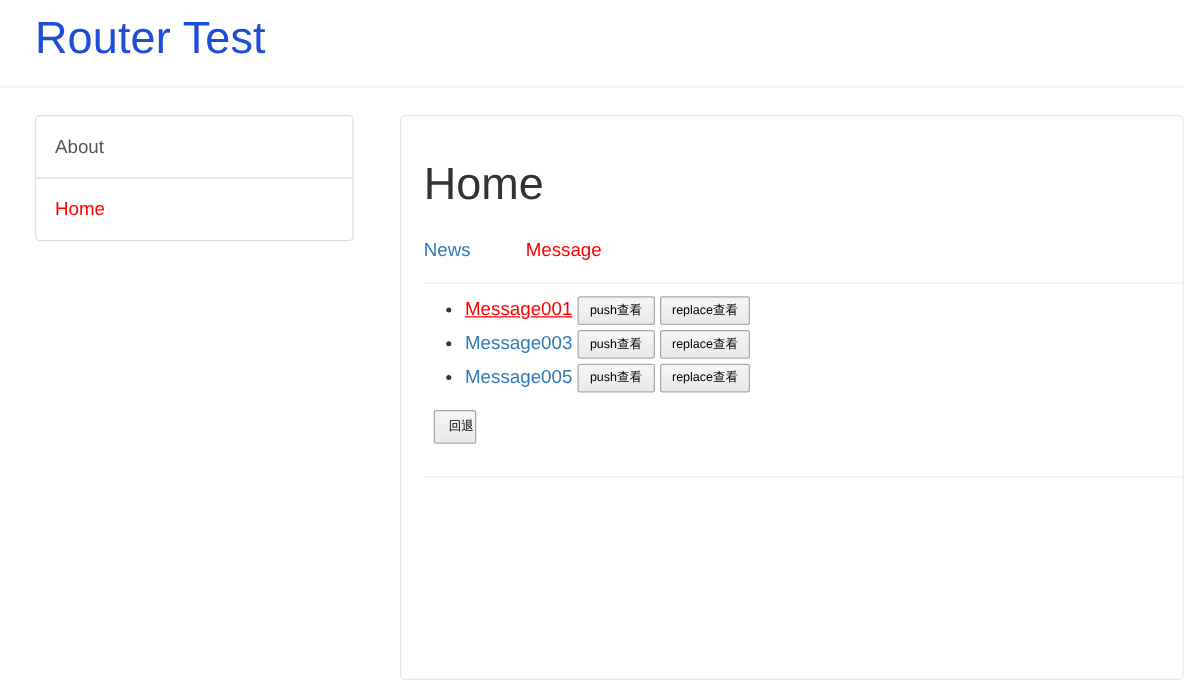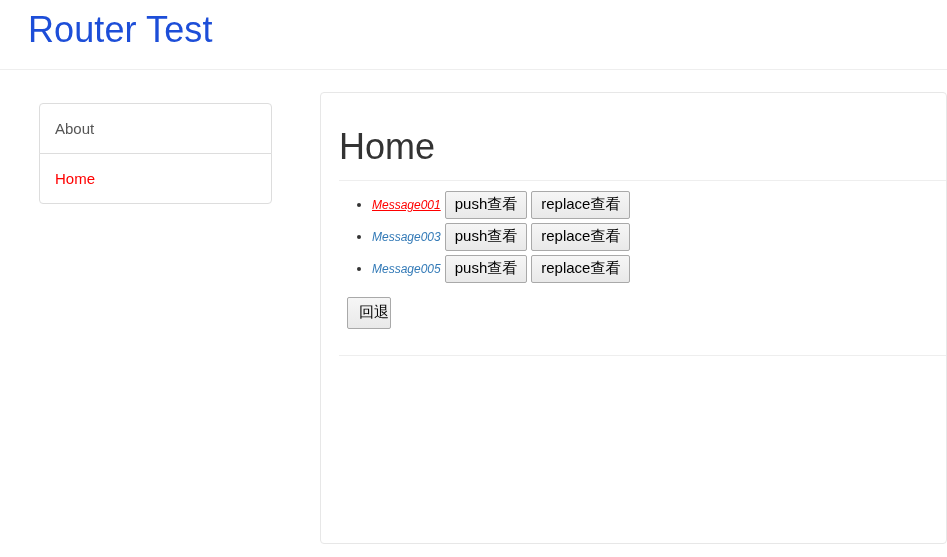--- a/index.html
+++ b/index.html
@@ -52,21 +52,21 @@
   }
   .col-main {
     flex: 1 1 auto;
     padding-left: 28px;
     padding-right: 0px;
     box-sizing: border-box;
   }
 
   
   .list-group {
-    margin: 11px;
+    margin: 0;
     padding: 0;
     list-style: none;
     border-radius: 4px;
   }
   .list-group-item {
     position: relative;
     display: block;
     padding: 14px 15px;
     background-color: #ffffff;
     border: 1px solid #dddddd;
@@ -155,33 +155,32 @@
     line-height: 1.2;
   }
   ul.msg-list > li .row-inner {
     display: flex;
     align-items: center;
     gap: 4px;
   }
   ul.msg-list a.msg-link {
     color: #337ab7;
     text-decoration: none;
-    font-size: 12px;
+    font-size: 15px;
     white-space: nowrap;
-    font-style: italic;
   }
   ul.msg-list li.active a.msg-link {
     color: #ff0000;
     text-decoration: underline;
   }
 
   
   button.btn-native {
     font-family: "Liberation Sans", sans-serif;
-    font-size: 15px;
+    font-size: 10px;
     line-height: normal;
     color: #000000;
     background-color: #efefef;
     background-image: linear-gradient(#f6f6f6, #e9e9e9);
     border: 1px solid #a9a9a9;
     border-radius: 2px;
     padding: 3px 9px 4px 9px;
     cursor: pointer;
     margin: 0;
   }
@@ -231,20 +230,28 @@
         <span class="lg-label">Home</span>
       </li>
     </ul>
   </div>
 
   <div class="col-main">
     <div class="panel">
 
       <h2 class="main-title">Home</h2>
 
+      <ul class="nav-tabs">
+        <li>
+          <a href="#">News</a>
+        </li>
+        <li class="active">
+          <a href="#">Message</a>
+        </li>
+      </ul>
 
       <hr class="divider">
 
       <ul class="msg-list">
 
         <li class="active">
           <span class="row-inner">
             <a href="#" class="msg-link">Message001</a>
             <button class="btn-native">push查看</button>
             <button class="btn-native">replace查看</button>

